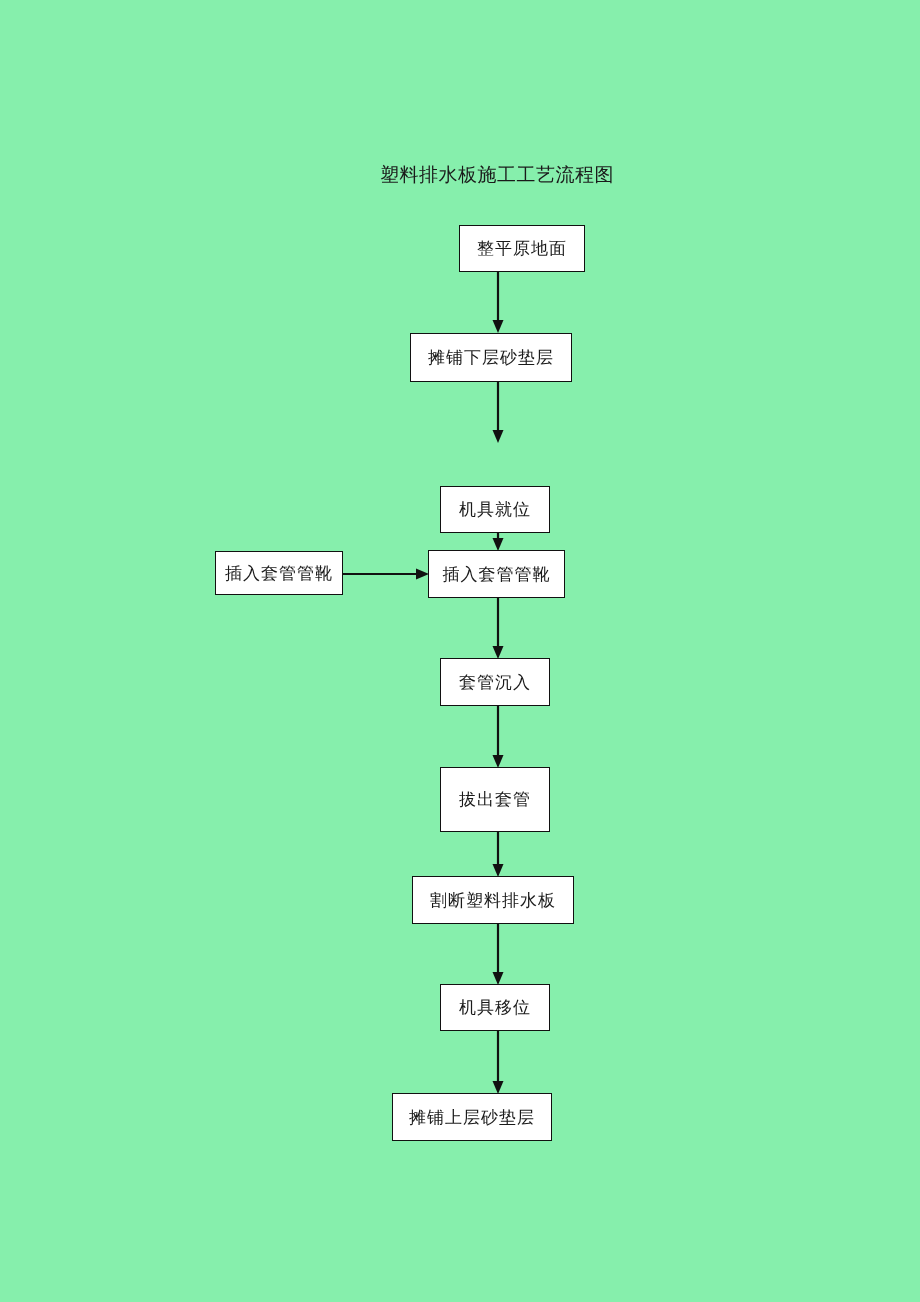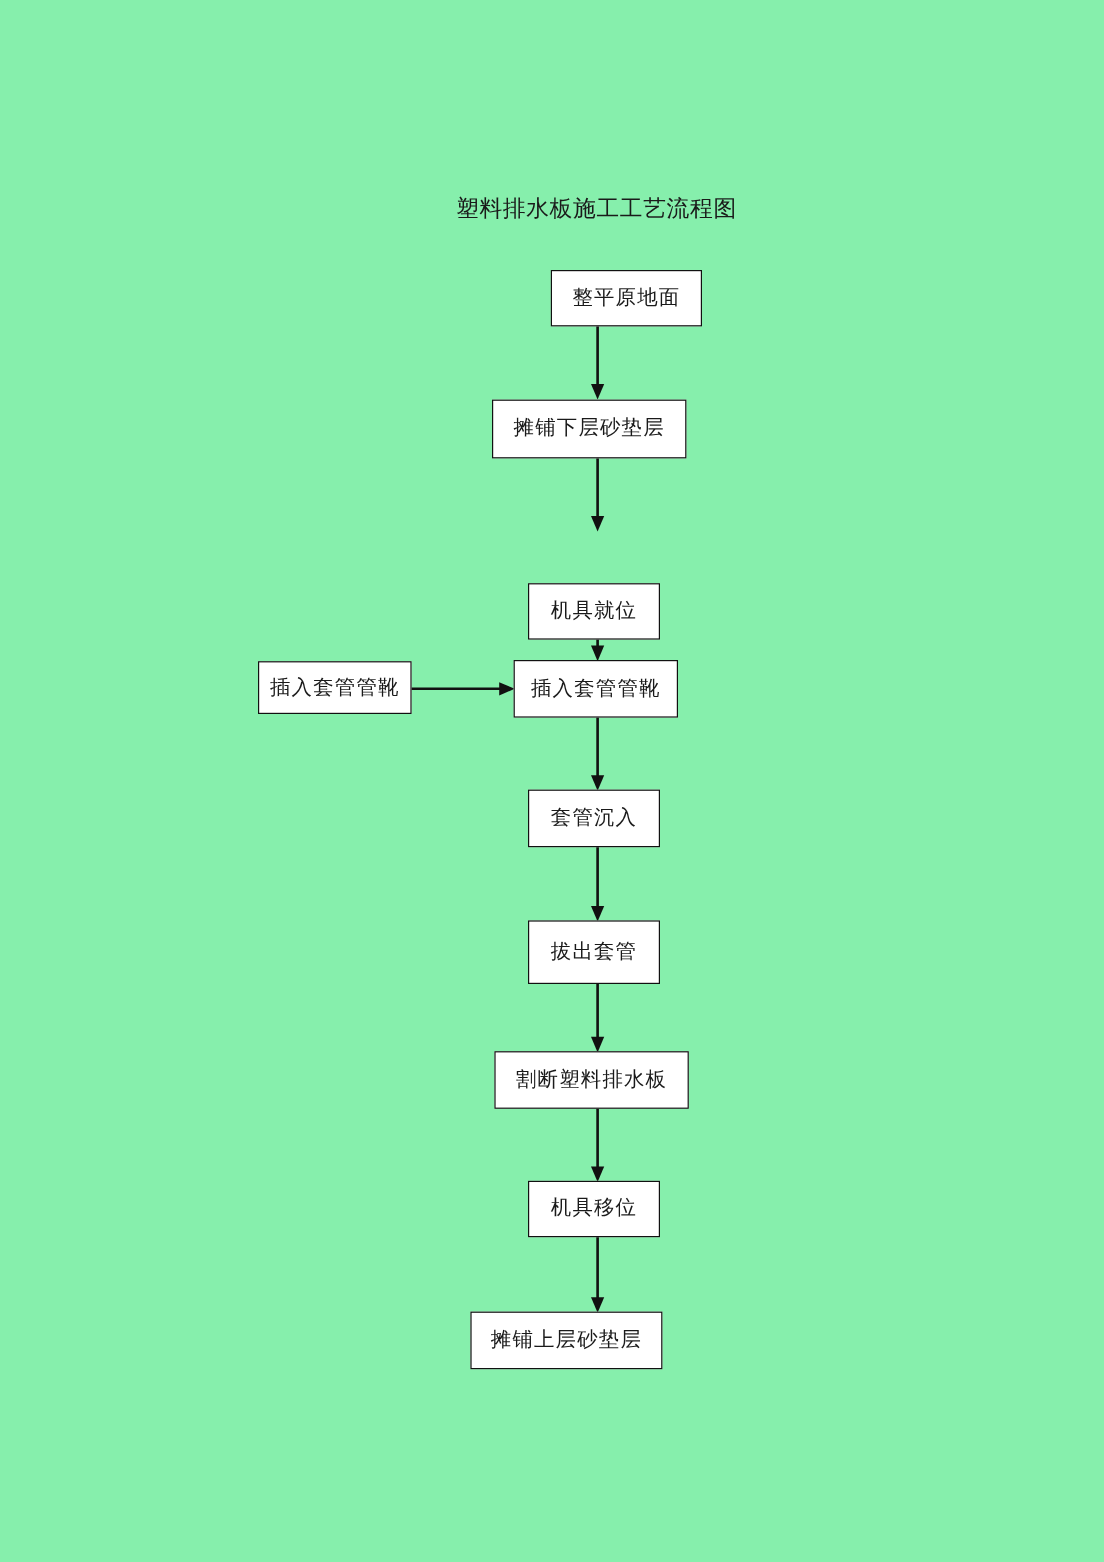--- a/index.html
+++ b/index.html
@@ -148,21 +148,21 @@
   </div>
 
   <div class="node" style="left:215px; top:551px; width:128px; height:44px;">
     <span>插入套管管靴</span>
   </div>
 
   <div class="node" style="left:440px; top:658px; width:110px; height:48px;text-align:center;">
     <span>套管沉入</span>
   </div>
 
-  <div class="node" style="left:440px; top:767px; width:110px; height:53px;">
+  <div class="node" style="left:440px; top:767px; width:110px; height:65px;">
     <span>拔出套管</span>
   </div>
 
   <div class="node" style="left:440px; top:984px; width:110px; height:47px;">
     <span>机具移位</span>
   </div>
 
   <div class="node" style="left:412px; top:876px; width:162px; height:48px;">
     <span>割断塑料排水板</span>
   </div>

